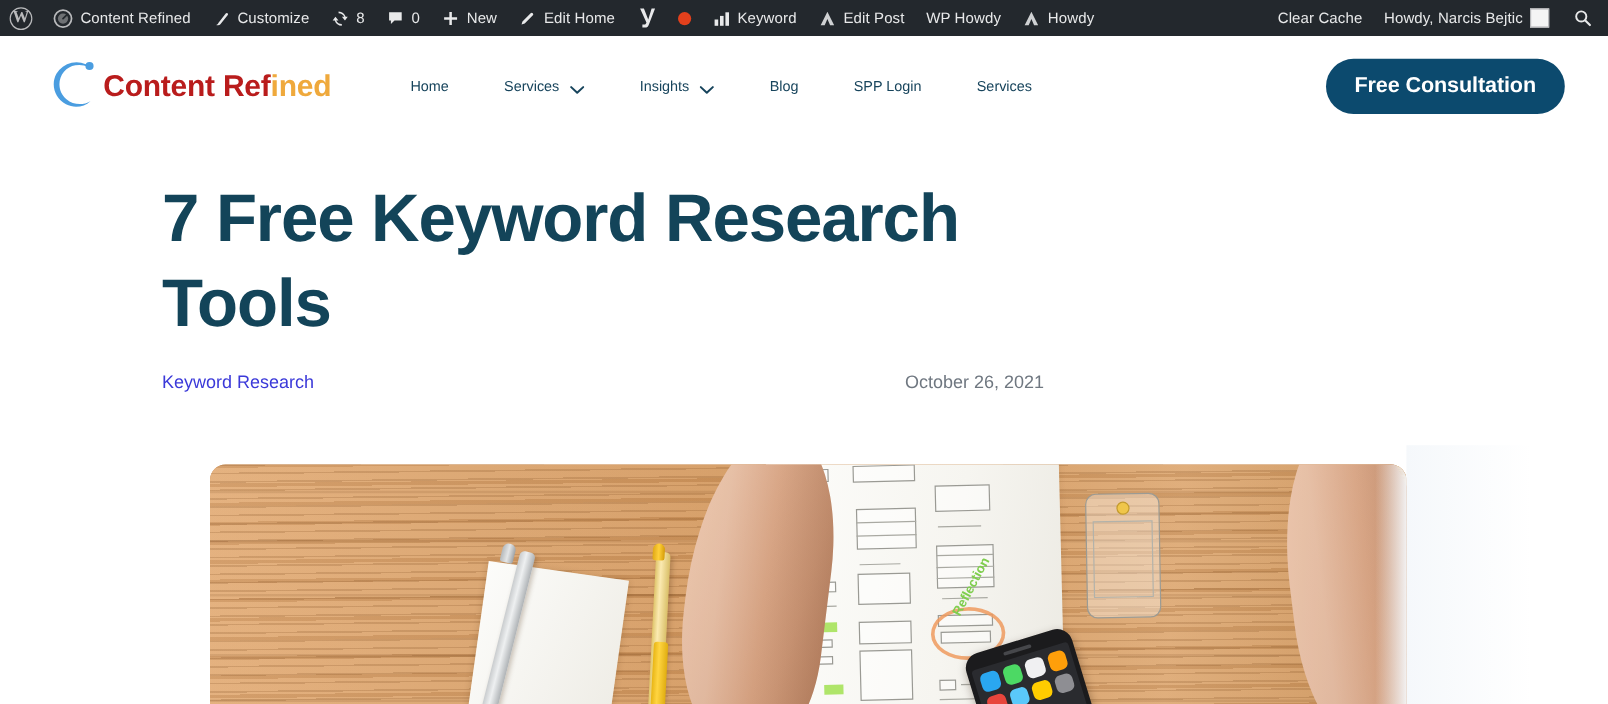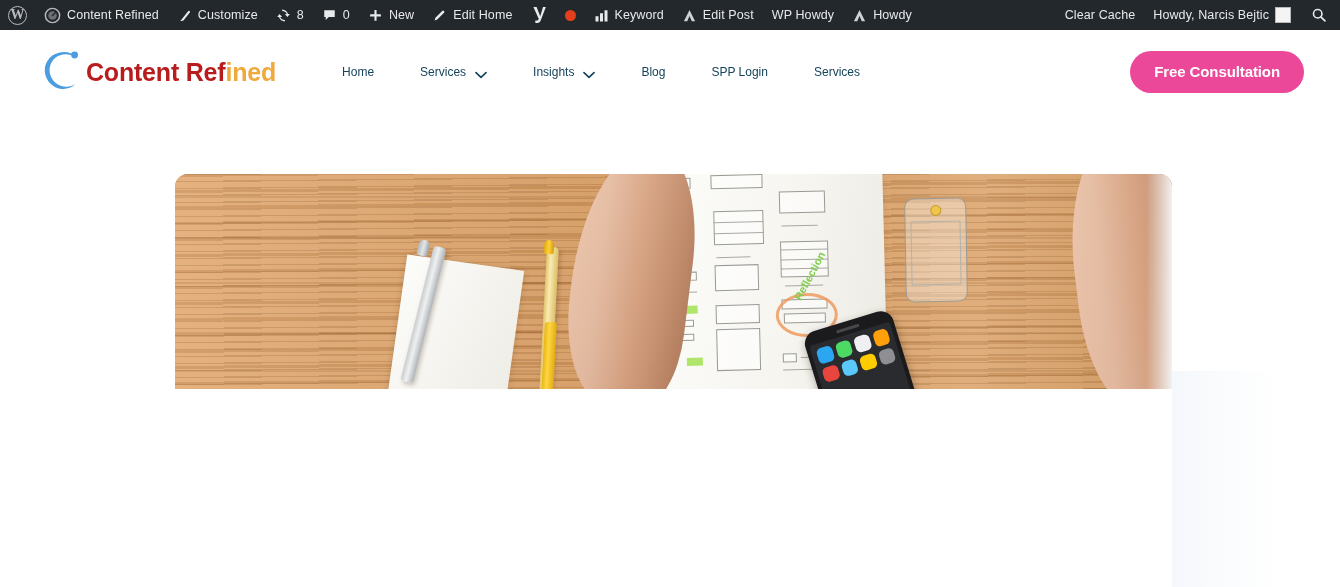--- a/index.html
+++ b/index.html
@@ -66,22 +66,22 @@
   .navitem {
     display: flex; align-items: center; gap: 9px;
     color: #17445c; font-size: 12px;
     padding: 0 47px 0 0; margin-right: 0;
     cursor: pointer; white-space: nowrap;
   }
   .nav-pad-1 { padding-right: 46px; }
   .chev { width: 12px; height: 8px; display: inline-block; }
   .cta {
     margin-left: auto;
-    background: #ec4899; color: #ffffff;
-    font-size: 15px; font-weight: bold;
+    background: #0c4a6e; color: #ffffff;
+    font-size: 18px; font-weight: bold;
     letter-spacing: -.1px;
     border-radius: 30px;
     padding: 12px 24px 13px;
     cursor: pointer; border: none;
     white-space: nowrap;
   }
 
   
   .post-wrap { width: 100%; padding: 0 0 0 0; }
   .post-title {
@@ -438,21 +438,26 @@
     </div>
     <div class="navitem">
       <span>Services</span>
     </div>
   </nav>
 
   <button class="cta">Free Consultation</button>
 </header>
 
 <main class="post-wrap">
-
+  <h1 class="post-title">7 Free Keyword Research Tools</h1>
+
+  <div class="post-meta">
+    <a class="post-cat" href="#">Keyword Research</a>
+    <span class="post-date">October 26, 2021</span>
+  </div>
 
   <div class="feat-outer">
     <div class="feat">
       <div class="feat-bg">
         <div class="wood"></div>
         <div class="wood-band" style="top:22px"></div>
         <div class="wood-band" style="top:63px"></div>
         <div class="wood-band" style="top:108px"></div>
         <div class="wood-band" style="top:158px"></div>
         <div class="wood-band" style="top:196px"></div>

